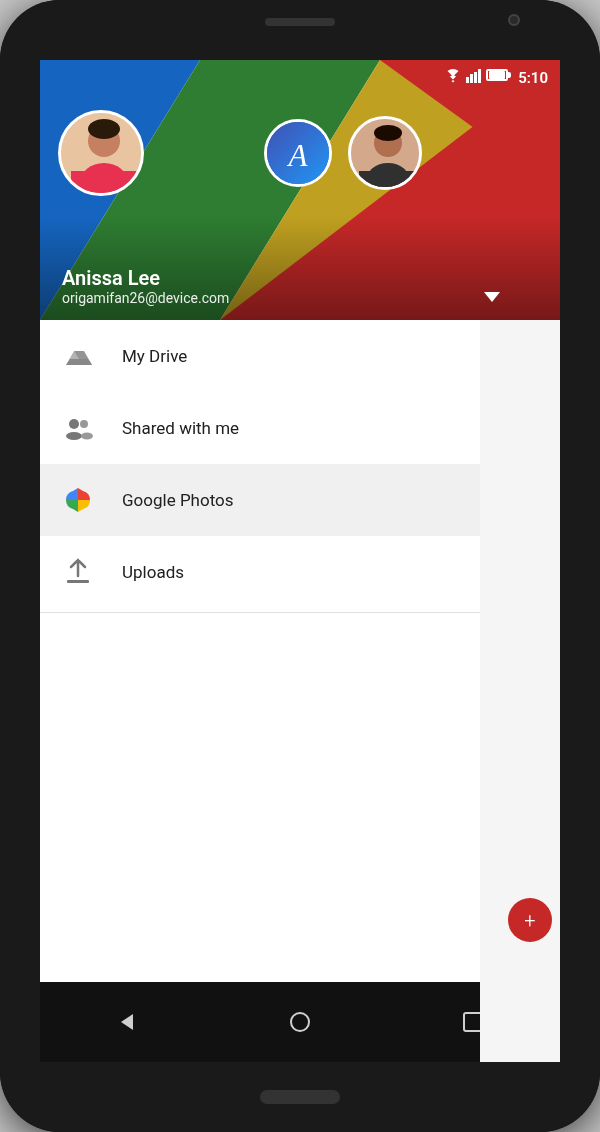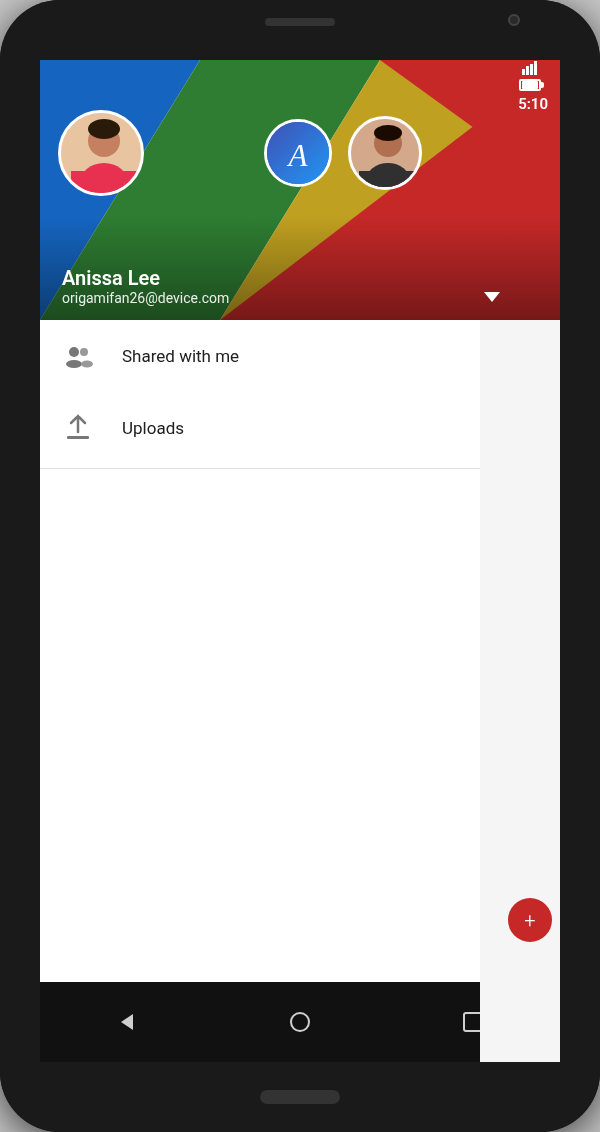--- a/index.html
+++ b/index.html
@@ -72,23 +72,22 @@
       top: 0;
       left: 0;
       z-index: 20;
       display: flex;
       align-items: center;
       justify-content: flex-end;
       padding: 0 12px;
     }
     .status-icons {
       display: flex;
-      align-items: center;
+      align-items: flex-start;
       gap: 4px;
-      flex-direction: column;
     }
     .status-time {
       color: white;
       font-size: 15px;
       font-weight: 600;
       margin-left: 6px;
     }
     .battery-icon {
       width: 22px;
       height: 12px;
@@ -385,33 +384,54 @@
       <div class="banner-user-info">
         <div class="banner-user-name">Anissa Lee</div>
         <div class="banner-user-email">origamifan26@device.com</div>
       </div>
 
       <div class="dropdown-arrow"></div>
     </div>
 
     <div class="drawer-menu">
 
+      <div class="menu-item">
+        <div class="menu-icon">
+          <svg width="28" height="26" viewBox="0 0 28 26" fill="none">
+            <path d="M2 22 L10 8 L18 22 Z" fill="#666" opacity="0.5"></path>
+            <path d="M10 8 L20 8 L28 22 L18 22 Z" fill="#666" opacity="0.7"></path>
+            <path d="M2 22 L28 22 L24 16 L6 16 Z" fill="#888"></path>
+          </svg>
+        </div>
+        <span class="menu-label">My Drive</span>
+      </div>
 
       <div class="menu-item">
         <div class="menu-icon">
           <svg width="30" height="24" viewBox="0 0 30 24" fill="#777">
             <circle cx="11" cy="8" r="5"></circle>
             <ellipse cx="11" cy="20" rx="8" ry="4"></ellipse>
             <circle cx="21" cy="8" r="4" fill="#999"></circle>
             <ellipse cx="24" cy="20" rx="6" ry="3.5" fill="#999"></ellipse>
           </svg>
         </div>
         <span class="menu-label">Shared with me</span>
       </div>
 
+      <div class="menu-item active">
+        <div class="menu-icon">
+          <svg width="28" height="28" viewBox="0 0 28 28" fill="none">
+            <path d="M14 2 L14 14 L26 14 Q26 7 19 5 Z" fill="#EA4335"></path>
+            <path d="M14 2 L14 14 L2 14 Q2 7 9 5 Z" fill="#4285F4"></path>
+            <path d="M14 26 L14 14 L2 14 Q2 21 9 23 Z" fill="#34A853"></path>
+            <path d="M14 26 L14 14 L26 14 Q26 21 19 23 Z" fill="#FBBC05"></path>
+          </svg>
+        </div>
+        <span class="menu-label">Google Photos</span>
+      </div>
 
 
 
 
       <div class="menu-item">
         <div class="menu-icon">
           <svg width="26" height="28" viewBox="0 0 26 28" fill="#777">
             <path d="M13 2 L13 18 M6 9 L13 2 L20 9" stroke="#777" stroke-width="2.5" fill="none" stroke-linecap="round"></path>
             <rect x="2" y="22" width="22" height="3" rx="1"></rect>
           </svg>

